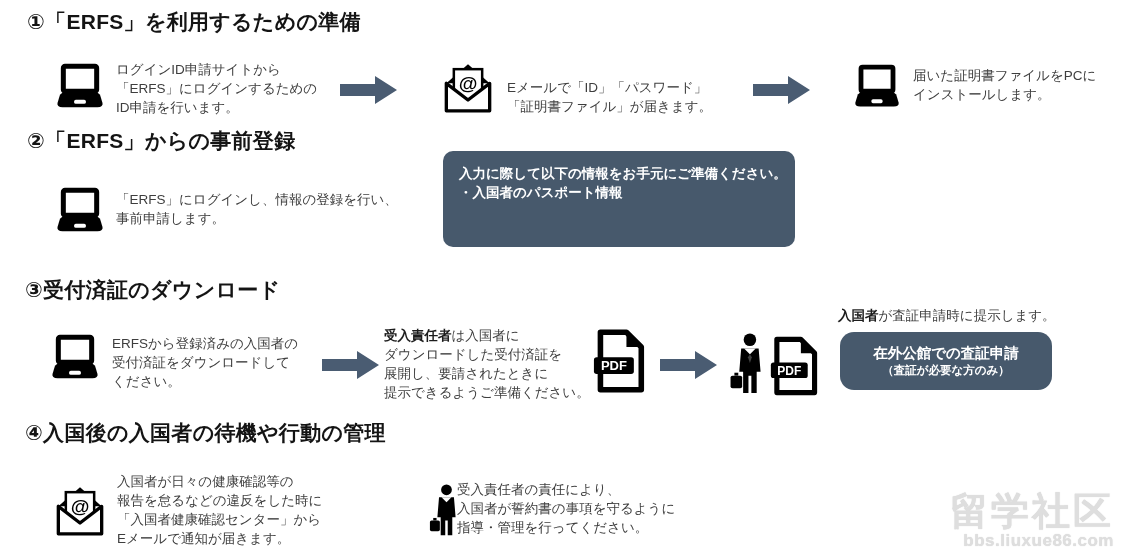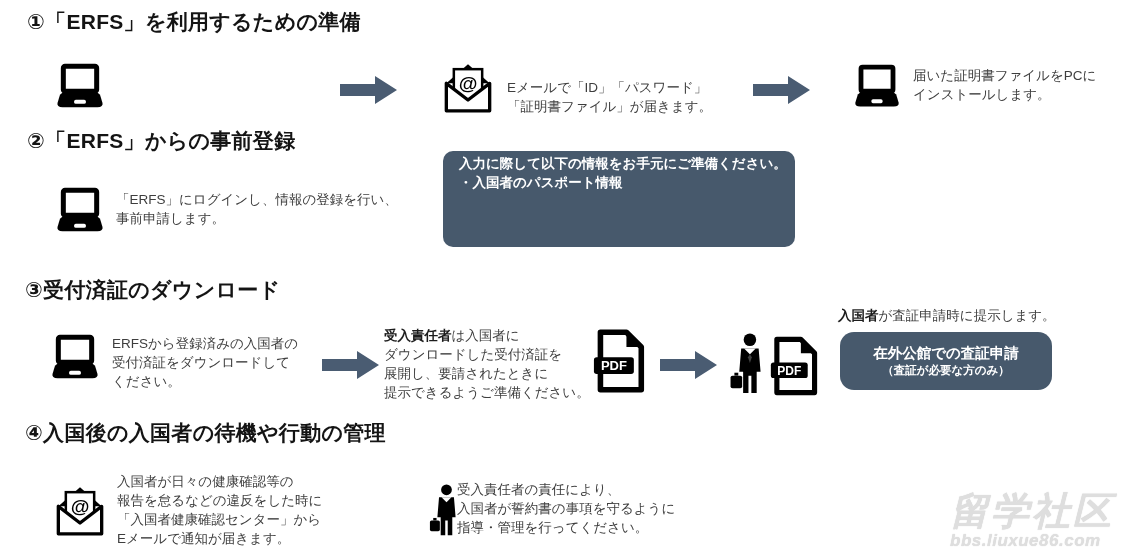--- a/index.html
+++ b/index.html
@@ -16,51 +16,54 @@
     white-space:nowrap;
     text-align:center;
   }
   .body-text {
     font-size:13.5px; color:#3e3e3e; line-height:1.42; white-space:pre-line;
   }
   .b { font-weight:bold; color:#1c1c1c; }
   .panel {
     background:var(--panel,#47596c); color:#ffffff; border-radius:10px;
   }
-  .panel1 { width:352px; height:96px; padding:4px 16px; }
+  .panel1 { width:352px; height:96px; padding:14px 16px; }
   .panel1 .panel-title { font-size:13.5px; font-weight:bold; line-height:1.35; white-space:nowrap; }
   .panel1 .panel-item { font-size:13.5px; font-weight:bold; line-height:1.45; white-space:nowrap; }
   .panel1 .panel-items { margin-top:0; }
   .panel2 {
     width:212px; height:58px; border-radius:14px;
     display:flex; flex-direction:column; align-items:center; justify-content:center;
   }
   .panel2 .panel2-title { font-size:14.5px; font-weight:bold; line-height:1.3; white-space:nowrap; }
   .panel2 .panel2-sub { font-size:11.5px; font-weight:bold; line-height:1.3; white-space:nowrap; }
   .arrow-fill { fill:var(--accent,#4a5c72); }
-  .watermark { color:var(--watermark,#dedede); line-height:1.05;
-    text-shadow:0 0 1px #cfcfcf;font-style:italic; }
+  .watermark { text-align:right; color:var(--watermark,#dedede); line-height:1.05;
+    text-shadow:0 0 1px #cfcfcf; }
   .wm-title { font-size:38px; font-weight:bold; letter-spacing:3px; }
   .wm-url { font-size:17px; font-weight:bold; letter-spacing:0.5px; }
   svg { display:block; }
 </style>
 </head>
 <body>
 
 <div class="stage">
 
   <div class="abs heading" style="left:27px;top:8px">①「ERFS」を利用するための準備</div>
 
   <span class="abs" style="left:53px;top:63px">
     <svg width="54" height="50" viewBox="0 0 64 60">
       <rect x="12" y="4" width="40" height="30" rx="2" fill="#fff" stroke="#000" stroke-width="6"></rect>
       <path d="M8 38 L13 34 H51 L56 38 L59 48 Q60 53 53 53 H11 Q4 53 5 48 Z" fill="#000"></path>
       <rect x="25" y="44" width="14" height="5" rx="2" fill="#fff"></rect>
     </svg>
   </span>
+  <div class="abs body-text" style="left:116px;top:60px">ログインID申請サイトから
+「ERFS」にログインするための
+ID申請を行います。</div>
 
   <span class="abs" style="left:340px;top:75px">
     <svg width="57" height="30" viewBox="0 0 57 30">
       <path class="arrow-fill" d="M0 9 H35 V1 L57 15 L35 29 V21 H0 Z"></path>
     </svg>
   </span>
 
   <span class="abs" style="left:443px;top:60px">
     <svg width="50" height="55" viewBox="0 0 60 64">
       <path d="M4 27 L30 4 L56 27 Z" fill="#000"></path>

